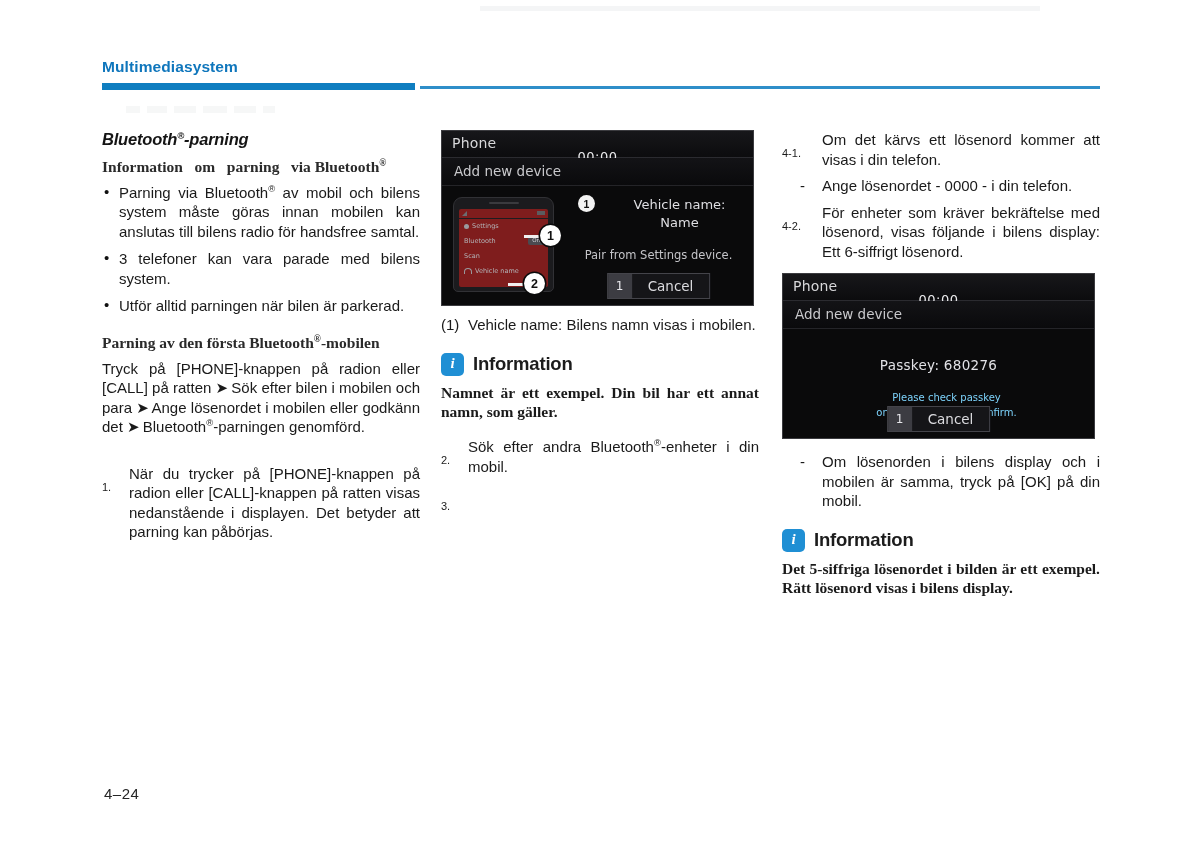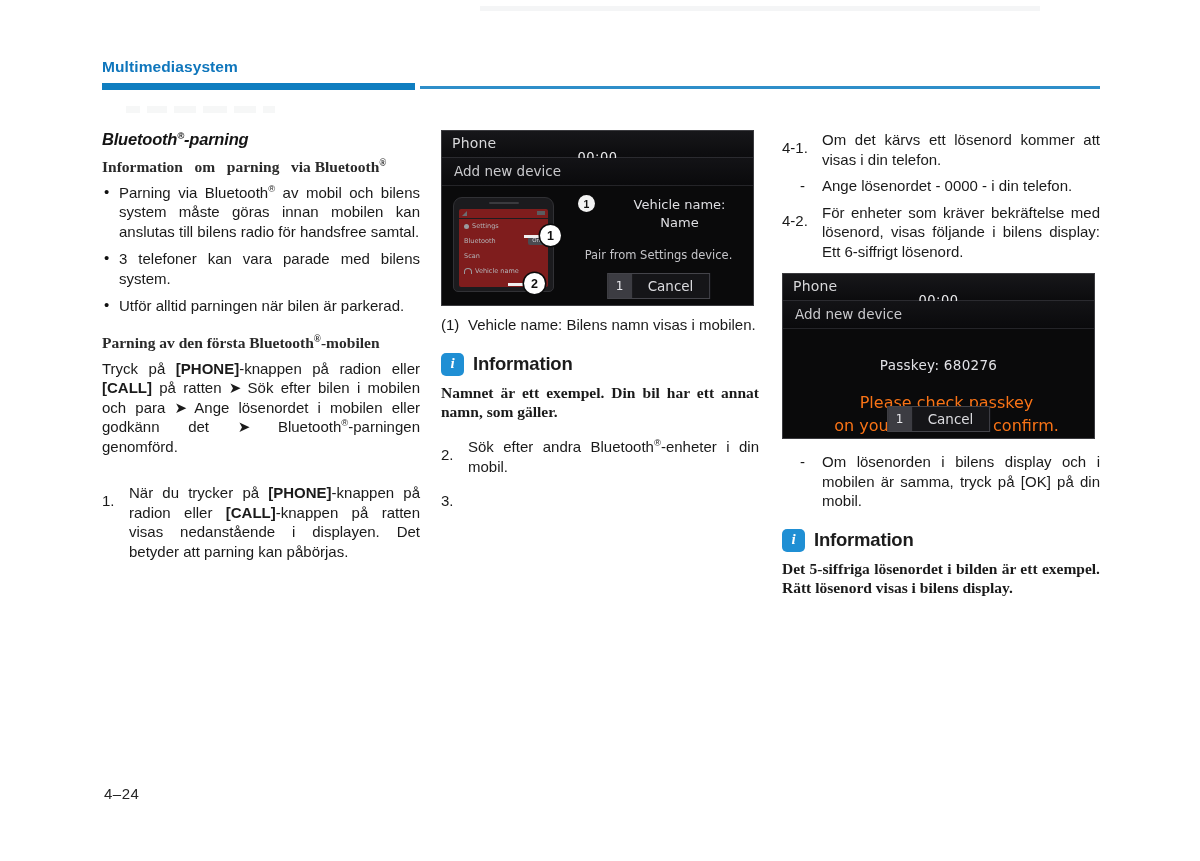--- a/index.html
+++ b/index.html
@@ -154,22 +154,22 @@
     position: relative;
     padding-left: 27px;
     margin-bottom: 7px;
     font-size: 15px;
     line-height: 1.30;
     text-align: justify;
   }
   .numlist > li > .marker {
     position: absolute;
     left: 0;
-    top: 8px;
-    font-size: 15px;
+    top: 16px;
+    font-size: 11px;
     text-align: center;
     white-space: nowrap;
   }
   .numlist.wide > li { padding-left: 40px; }
 
   .dashlist {
     margin: 0;
     padding: 0;
     list-style: none;
   }
@@ -181,21 +181,21 @@
     line-height: 1.30;
     text-align: justify;
   }
   .dashlist > li > .marker {
     position: absolute;
     left: 18px;
     top: 0;
     font-size: 15px;
   }
 
-  b, .bold { font-weight: 700; }
+  b, .bold { font-weight: 400; }
   sup.reg {
     font-size: 9.5px;
     vertical-align: super;
     line-height: 0;
   }
   .arrow { font-size: 15px; letter-spacing: -1px; }
 
   
   .info-block { margin: 14px 0 6px 0; }
   .info-head {
@@ -471,23 +471,23 @@
     text-align: center;
     font-size: 13.5px;
     color: #e2e2e6;
     letter-spacing: .3px;
   }
   .hu2-msg {
     position: absolute;
     left: 16px; right: 0;
     top: 62px;
     text-align: center;
-    font-size: 16px;
+    font-size: 10px;
     line-height: 1.45;
-    color: #f97316;
+    color: #7dd3fc;
   }
 
   .caption {
     font-size: 15px;
     line-height: 1.30;
     margin: 9px 0 0 0;
     position: relative;
     padding-left: 27px;
   }
   .caption .marker {

